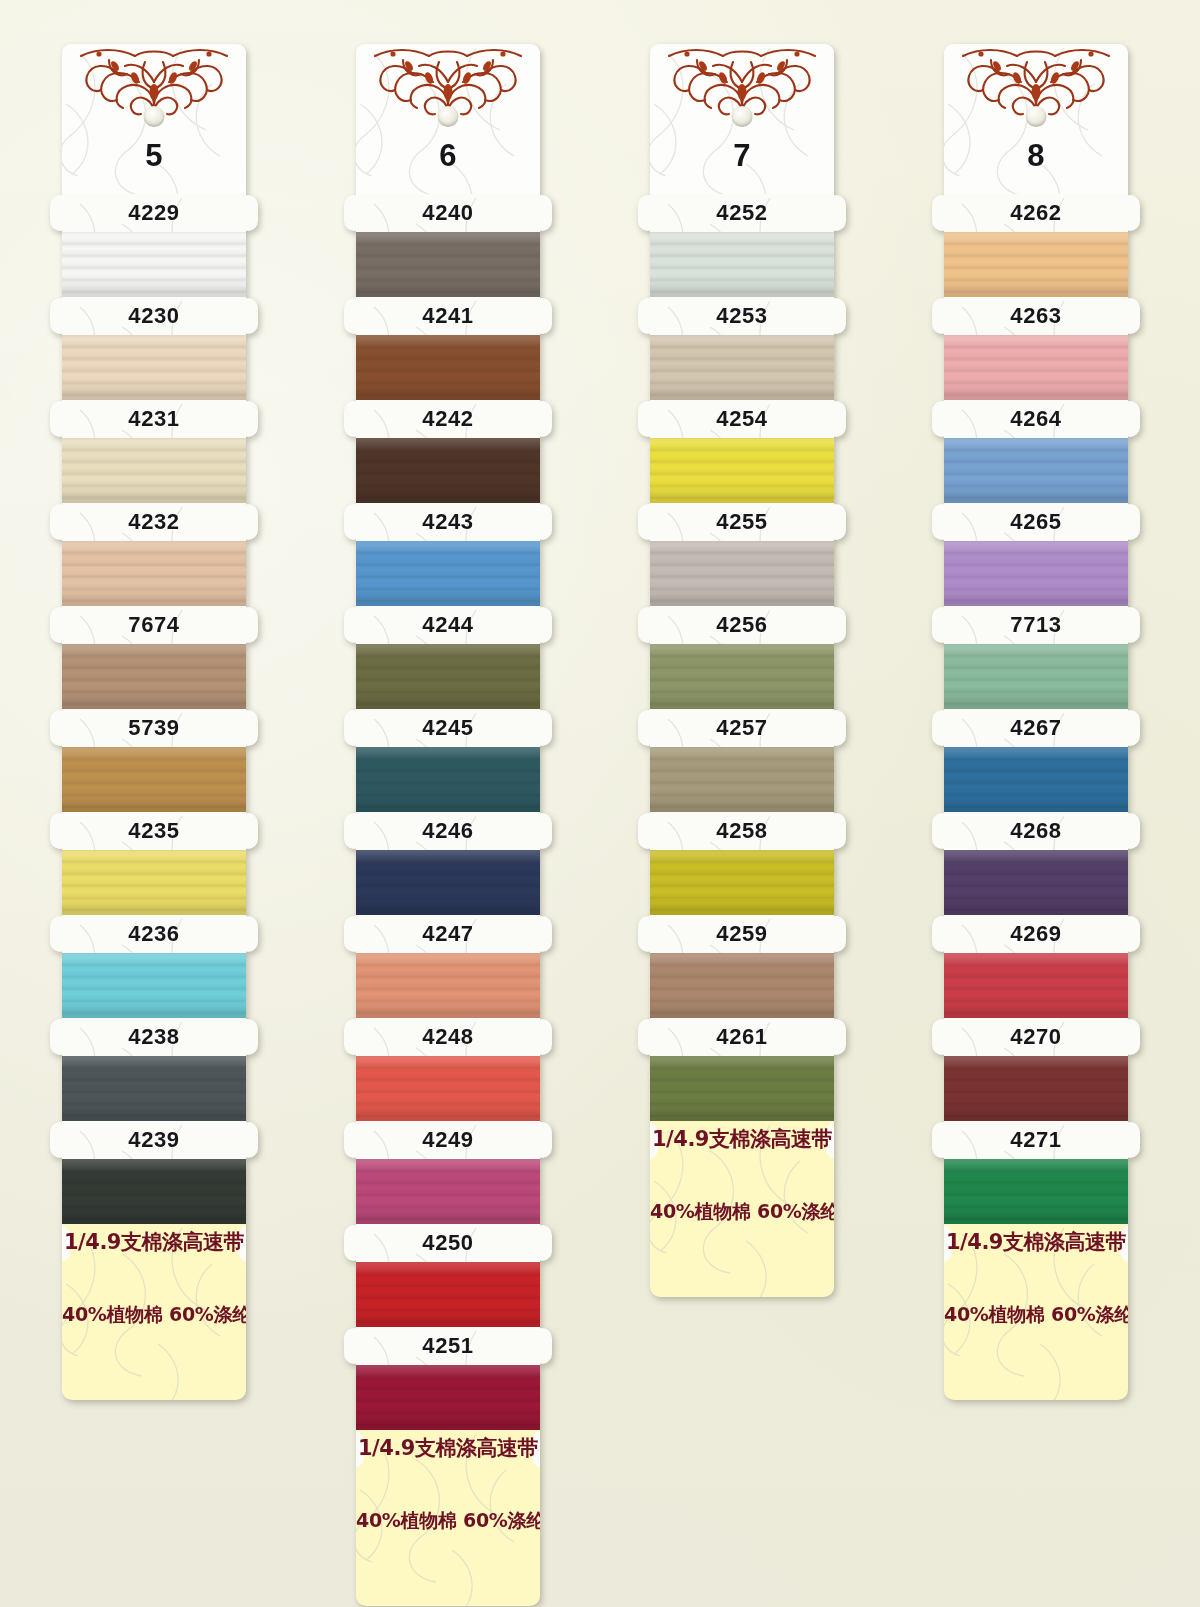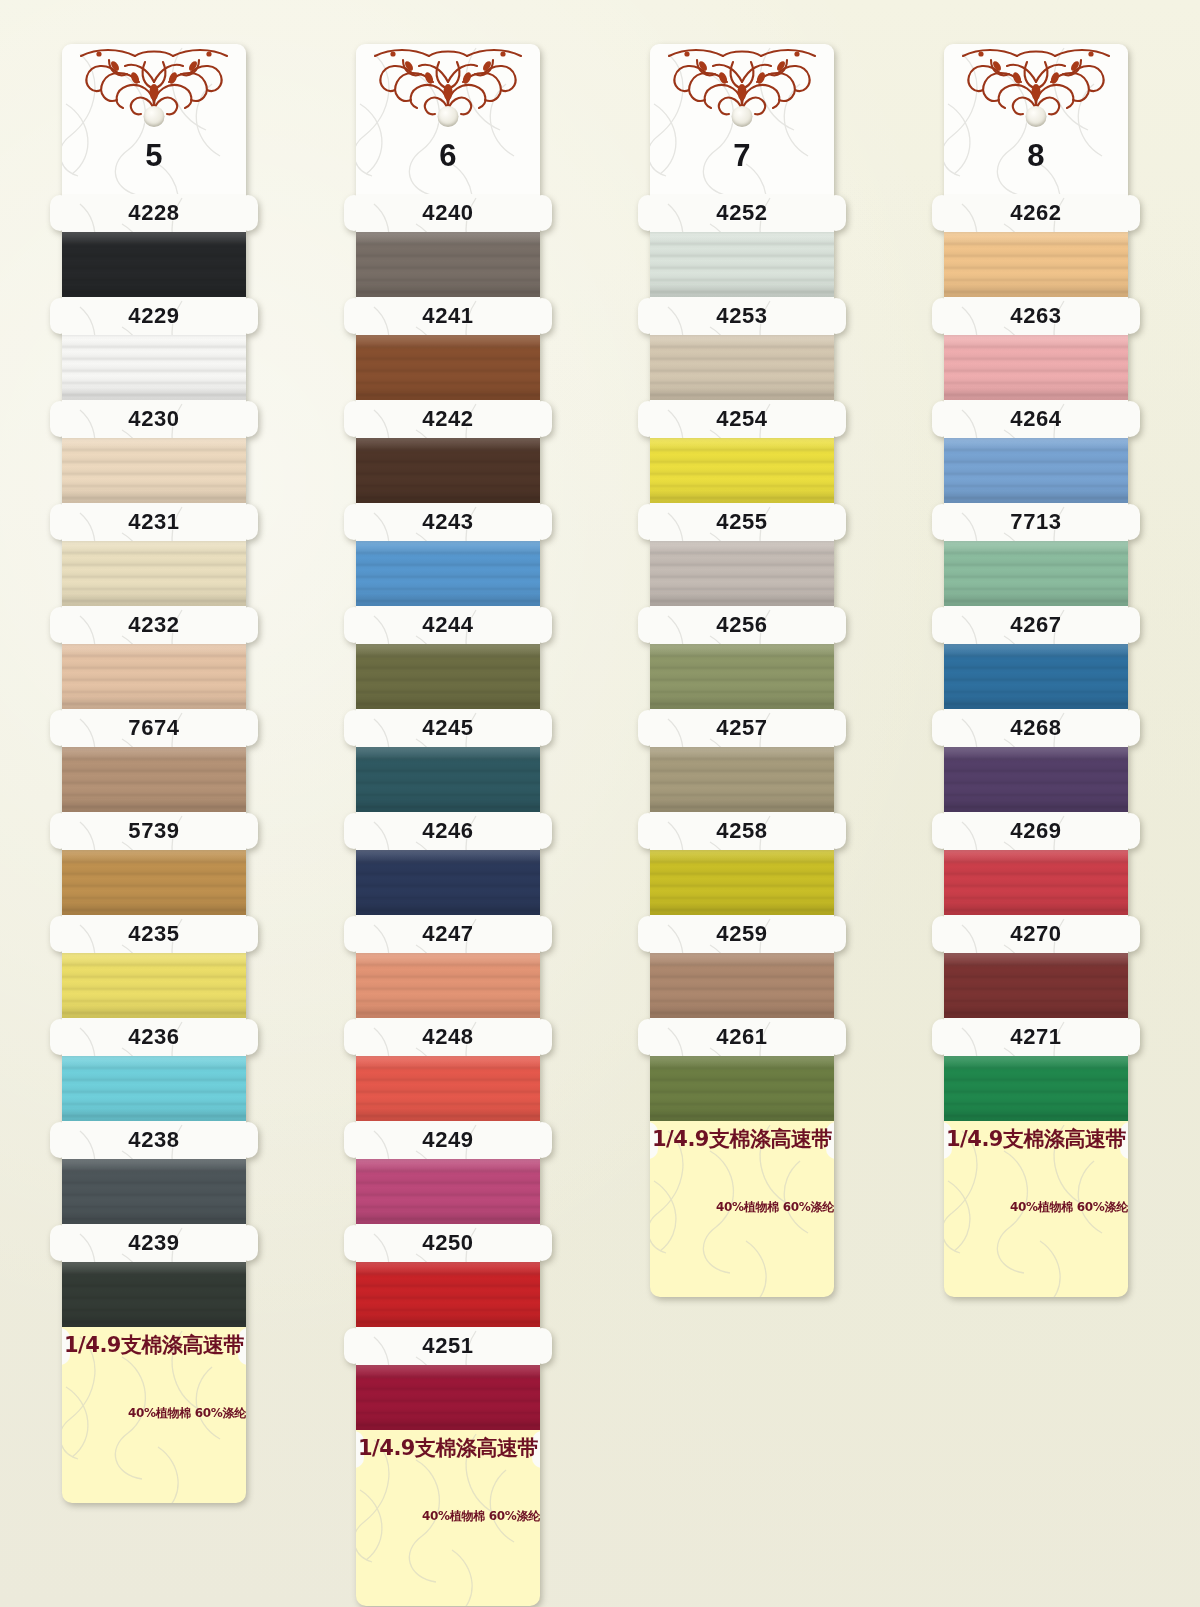--- a/index.html
+++ b/index.html
@@ -141,21 +141,21 @@
     font-size:21px;font-weight:700;
     color:#6d1124;
     font-family:"DejaVu Sans","Liberation Sans",sans-serif;
     letter-spacing:-0.5px;
     z-index:4;
     white-space:nowrap;
   }
   .foot-line2{
     position:absolute;top:78px;left:0;right:0;
     text-align:right;
-    font-size:12px;font-weight:700;
+    font-size:19px;font-weight:700;
     color:#6d1124;
     font-family:"DejaVu Sans","Liberation Sans",sans-serif;
     letter-spacing:-0.3px;
     z-index:4;
     white-space:nowrap;
   }
 </style>
 </head>
 <body>
 
@@ -170,29 +170,20 @@
           <use href="#orn"></use>
         </svg>
         <div class="hole"></div>
         <div class="card-number">5</div>
       </div>
       <div class="row">
         <div class="tab">
           <svg class="card-swirl" viewBox="0 0 184 38" preserveAspectRatio="none">
             <use href="#swirl"></use>
           </svg>
-          <span class="tab-num">4228</span>
-        </div>
-        <div class="band" style="background-color:#26282a"></div>
-      </div>
-      <div class="row">
-        <div class="tab">
-          <svg class="card-swirl" viewBox="0 0 184 38" preserveAspectRatio="none">
-            <use href="#swirl"></use>
-          </svg>
           <span class="tab-num">4229</span>
         </div>
         <div class="band" style="background-color:#fbfbf9"></div>
       </div>
       <div class="row">
         <div class="tab">
           <svg class="card-swirl" viewBox="0 0 184 38" preserveAspectRatio="none">
             <use href="#swirl"></use>
           </svg>
           <span class="tab-num">4230</span>
@@ -539,20 +530,29 @@
         <div class="band" style="background-color:#f3b0b2"></div>
       </div>
       <div class="row">
         <div class="tab">
           <svg class="card-swirl" viewBox="0 0 184 38" preserveAspectRatio="none">
             <use href="#swirl"></use>
           </svg>
           <span class="tab-num">4264</span>
         </div>
         <div class="band" style="background-color:#7aa6d6"></div>
+      </div>
+      <div class="row">
+        <div class="tab">
+          <svg class="card-swirl" viewBox="0 0 184 38" preserveAspectRatio="none">
+            <use href="#swirl"></use>
+          </svg>
+          <span class="tab-num">4265</span>
+        </div>
+        <div class="band" style="background-color:#b38fcf"></div>
       </div>
       <div class="row">
         <div class="tab">
           <svg class="card-swirl" viewBox="0 0 184 38" preserveAspectRatio="none">
             <use href="#swirl"></use>
           </svg>
           <span class="tab-num">7713</span>
         </div>
         <div class="band" style="background-color:#8dbfa1"></div>
       </div>

